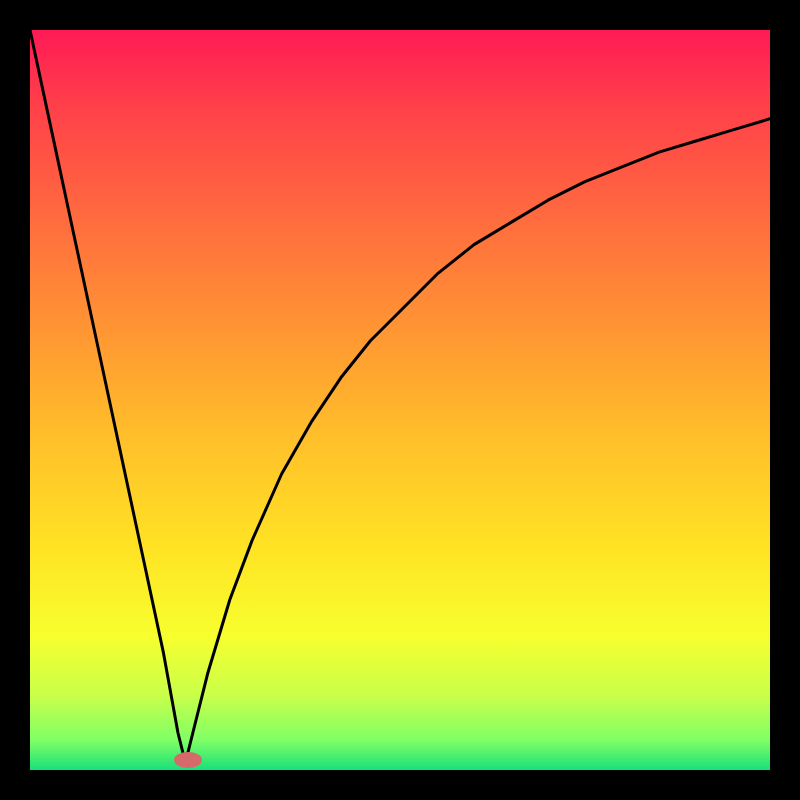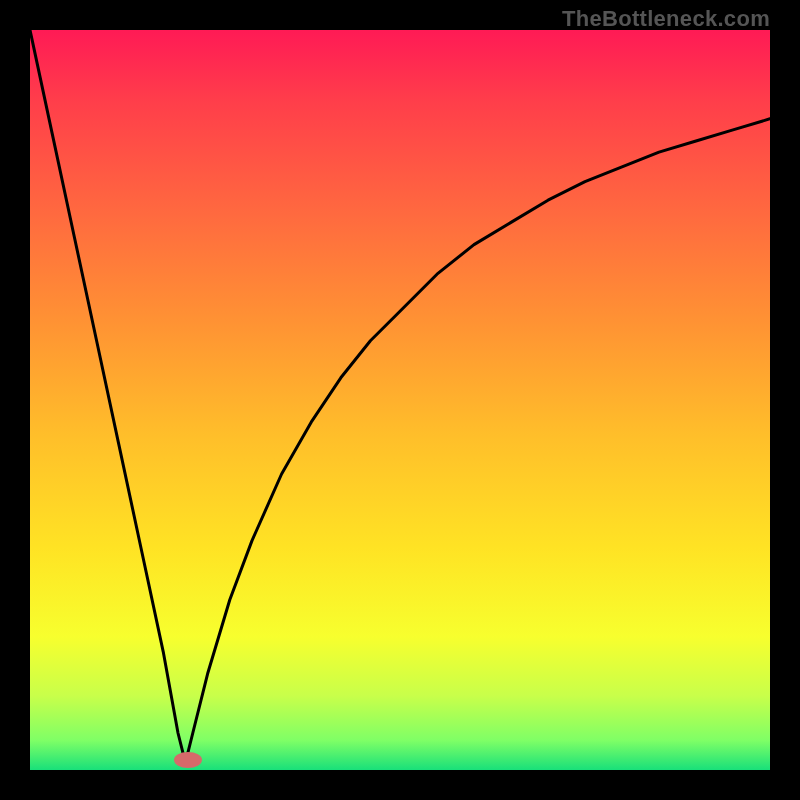--- a/index.html
+++ b/index.html
@@ -32,21 +32,20 @@
     font-size: 22px;
     font-weight: 600;
     letter-spacing: 0.3px;
     user-select: none;
   }
 </style>
 </head>
 <body>
 
 <div class="frame">
-  <div class="watermark">TheBottleneck.com</div>
   <div class="plot">
     <svg id="chart-svg" width="740" height="740" viewBox="0 0 740 740">
       <defs>
         <linearGradient id="bg-grad" x1="0" y1="0" x2="0" y2="1">
             <stop offset="0%" stop-color="#ff1a55"></stop>
             <stop offset="10%" stop-color="#ff3f4a"></stop>
             <stop offset="25%" stop-color="#ff6a3f"></stop>
             <stop offset="40%" stop-color="#ff9433"></stop>
             <stop offset="55.00000000000001%" stop-color="#ffbf2a"></stop>
             <stop offset="70%" stop-color="#ffe324"></stop>

